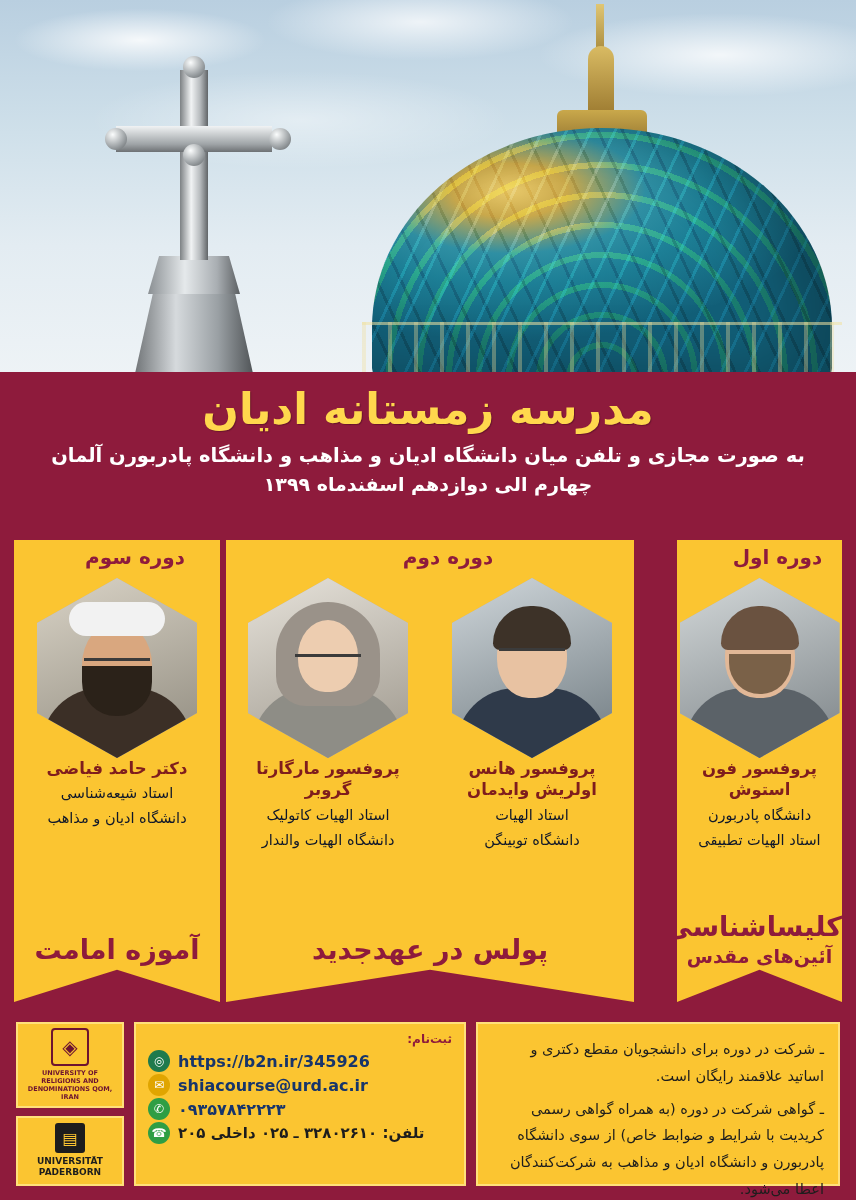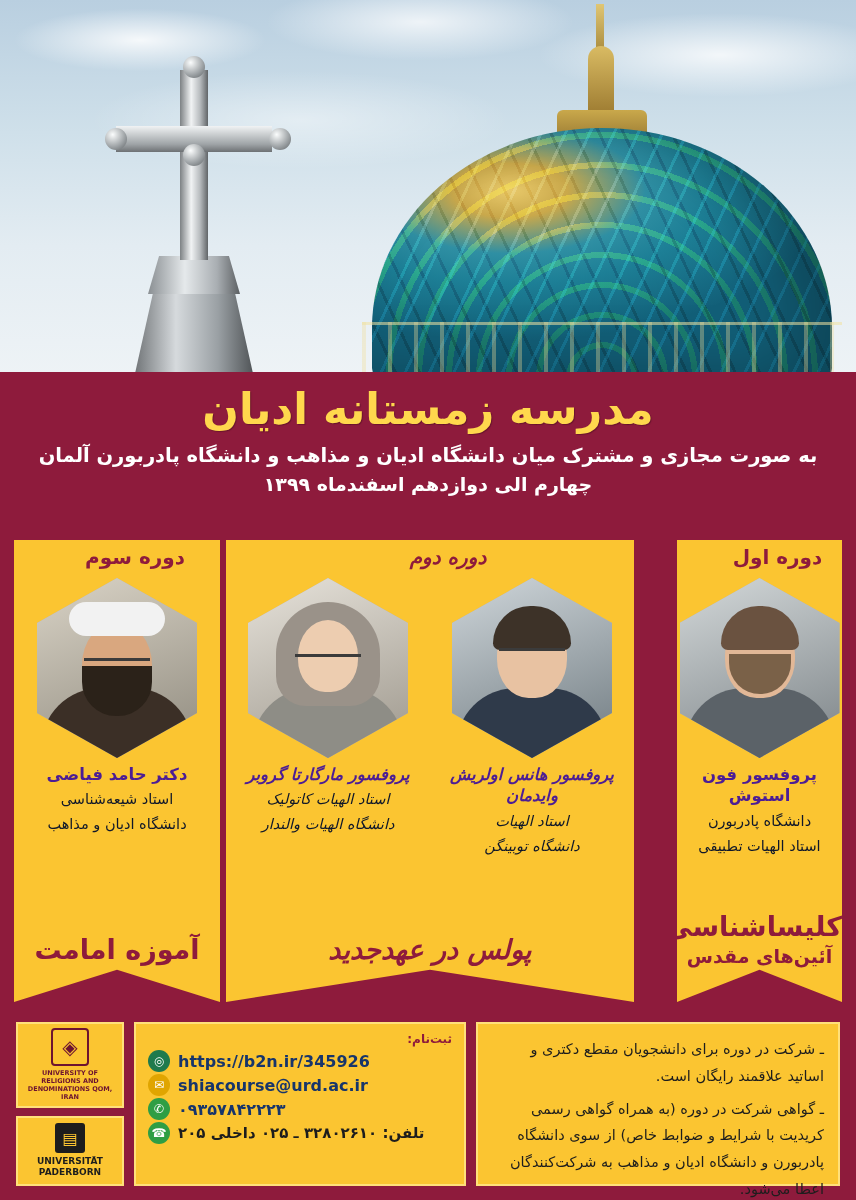--- a/index.html
+++ b/index.html
@@ -126,21 +126,21 @@
   .courses {
     position: absolute; top: 532px; left: 0; width: 856px; height: 478px;
     background: #8e1b3c;
   }
   .col {
     position: absolute; top: 8px; height: 462px;
     background: #fbc531;
     clip-path: polygon(0 0, 100% 0, 100% 100%, 50% 93%, 0 100%);
   }
   .col-3 { right: 14px;  width: 165px; }     
-  .col-2 { right: 222px; width: 408px; font-style: italic; }     
+  .col-2 { right: 222px; width: 408px; }     
   .col-1 { right: 636px; width: 206px; }     
 
   .col-head {
     height: 34px; line-height: 34px; text-align: center;
     font-size: 20px; font-weight: bold; color: #8e1b3c; margin-left: 36px;
   }
   .col-body {
     position: relative;
     display: flex; flex-direction: row; justify-content: space-around;
     padding-top: 4px;
@@ -160,21 +160,21 @@
   .face { position: absolute; left: 50%; transform: translateX(-50%); }
   .head { width: 70px; height: 86px; border-radius: 50% 50% 45% 45%; top: 34px; }
   .shoulders { width: 152px; height: 70px; border-radius: 60px 60px 0 0; bottom: 0; }
   .hair { width: 78px; height: 44px; border-radius: 44px 44px 8px 8px; top: 28px; }
   .turban { width: 96px; height: 34px; border-radius: 20px; top: 24px; background: #f2f2f2; }
   .beard { width: 62px; height: 40px; border-radius: 0 0 34px 34px; top: 76px; }
   .scarf { width: 104px; height: 104px; border-radius: 52px 52px 30px 30px; top: 24px; }
   .glasses { width: 66px; height: 12px; top: 70px; border-top: 3px solid #3b3b3b; }
 
   .sp-name {
-    margin-top: 6px; font-size: 16.5px; font-weight: bold; color: #4c1d95;
+    font-size: 16.5px; font-weight: bold; color: #7f1d1d;
     line-height: 1.3; padding: 0 6px;
   }
   .sp-role {
     margin-top: 4px; font-size: 14.5px; color: #0f172a; line-height: 1.45; padding: 0 6px;
   }
   .col-topic {
     position: absolute; left: 0; right: 0; bottom: 34px; text-align: center;
     font-size: 27px; font-weight: bold; color: #8e1b3c; line-height: 1.2;
   }
   .col-topic .sub { display: block; font-size: 19px; margin-top: 2px; }
@@ -247,21 +247,21 @@
       <div class="cross-top"></div>
       <div class="knob k1"></div>
       <div class="knob k2"></div>
       <div class="knob k3"></div>
       <div class="knob k4"></div>
     </div>
   </div>
 
   <div class="title-block">
     <div class="title-main">مدرسه زمستانه ادیان</div>
-    <div class="title-sub">به صورت مجازی و مشترک میان دانشگاه ادیان و مذاهب و دانشگاه پادربورن آلمان</div>
+    <div class="title-sub">به صورت مجازی و تلفن میان دانشگاه ادیان و مذاهب و دانشگاه پادربورن آلمان</div>
     <div class="title-date">چهارم الی دوازدهم اسفندماه ۱۳۹۹</div>
   </div>
 
   <div class="courses">
 
     <div class="col col-3">
       <div class="col-head">دوره اول</div>
       <div class="col-body">
         <div class="speaker">
           <div class="photo-hex">

